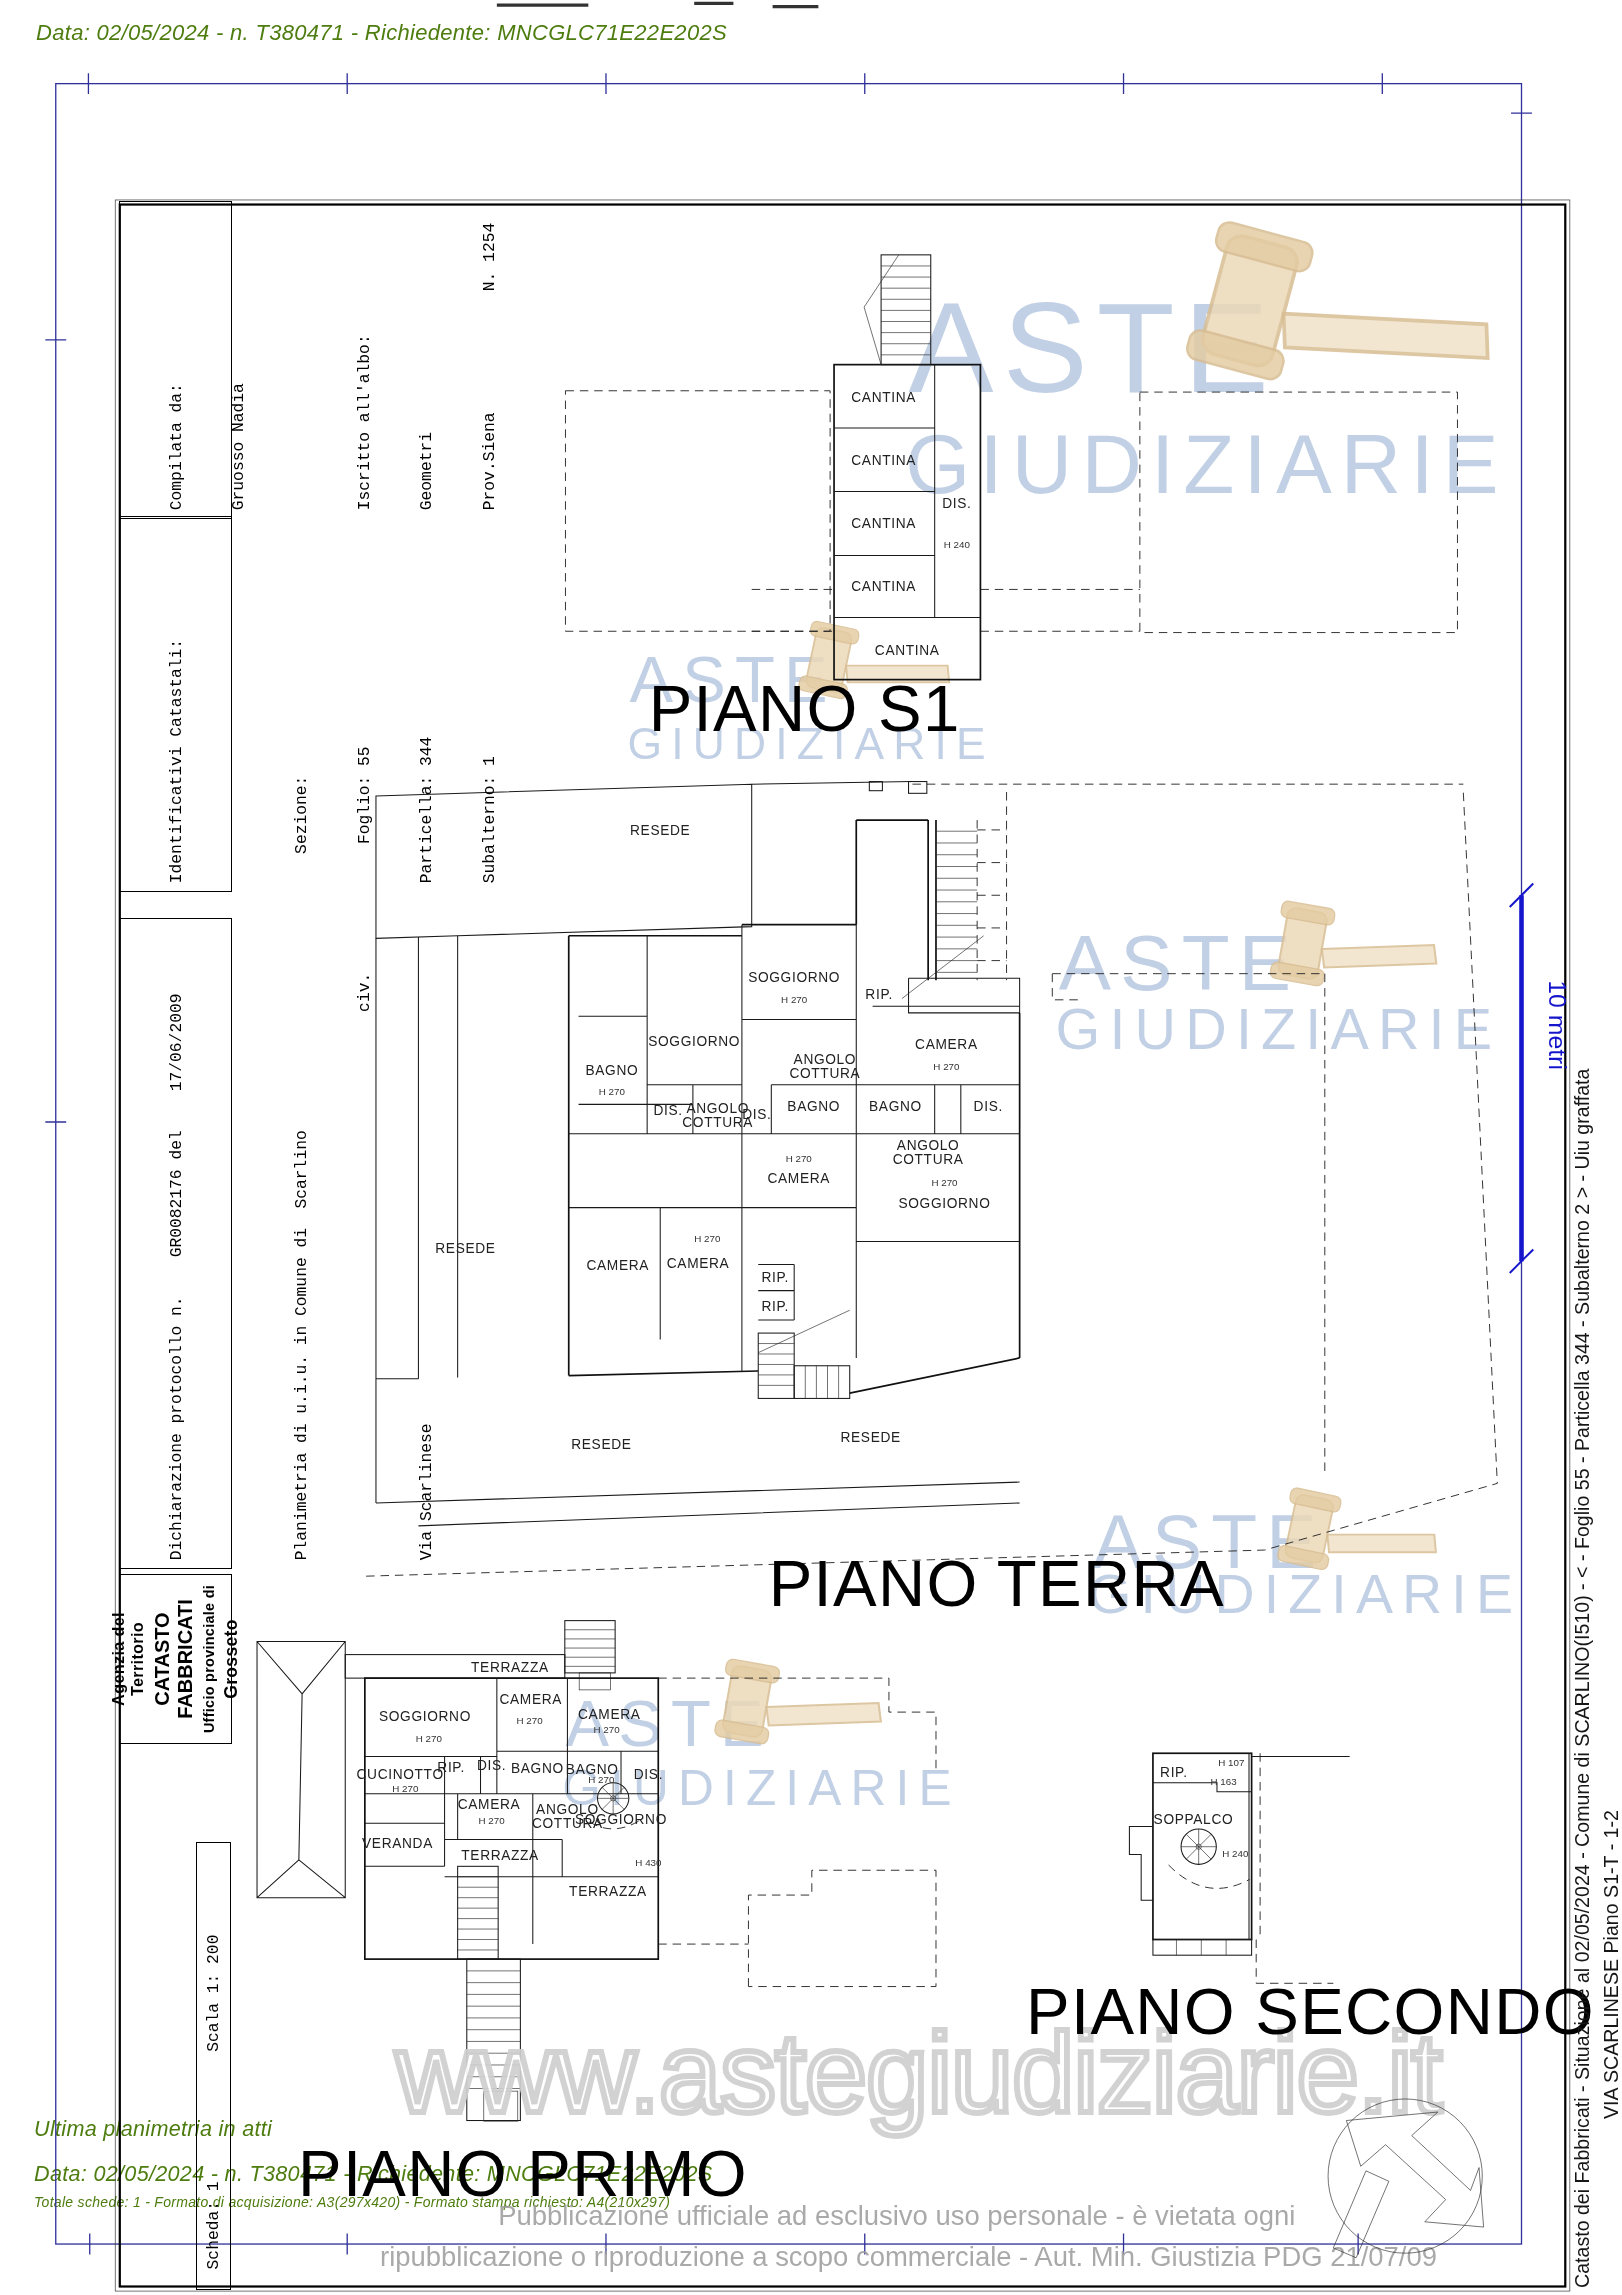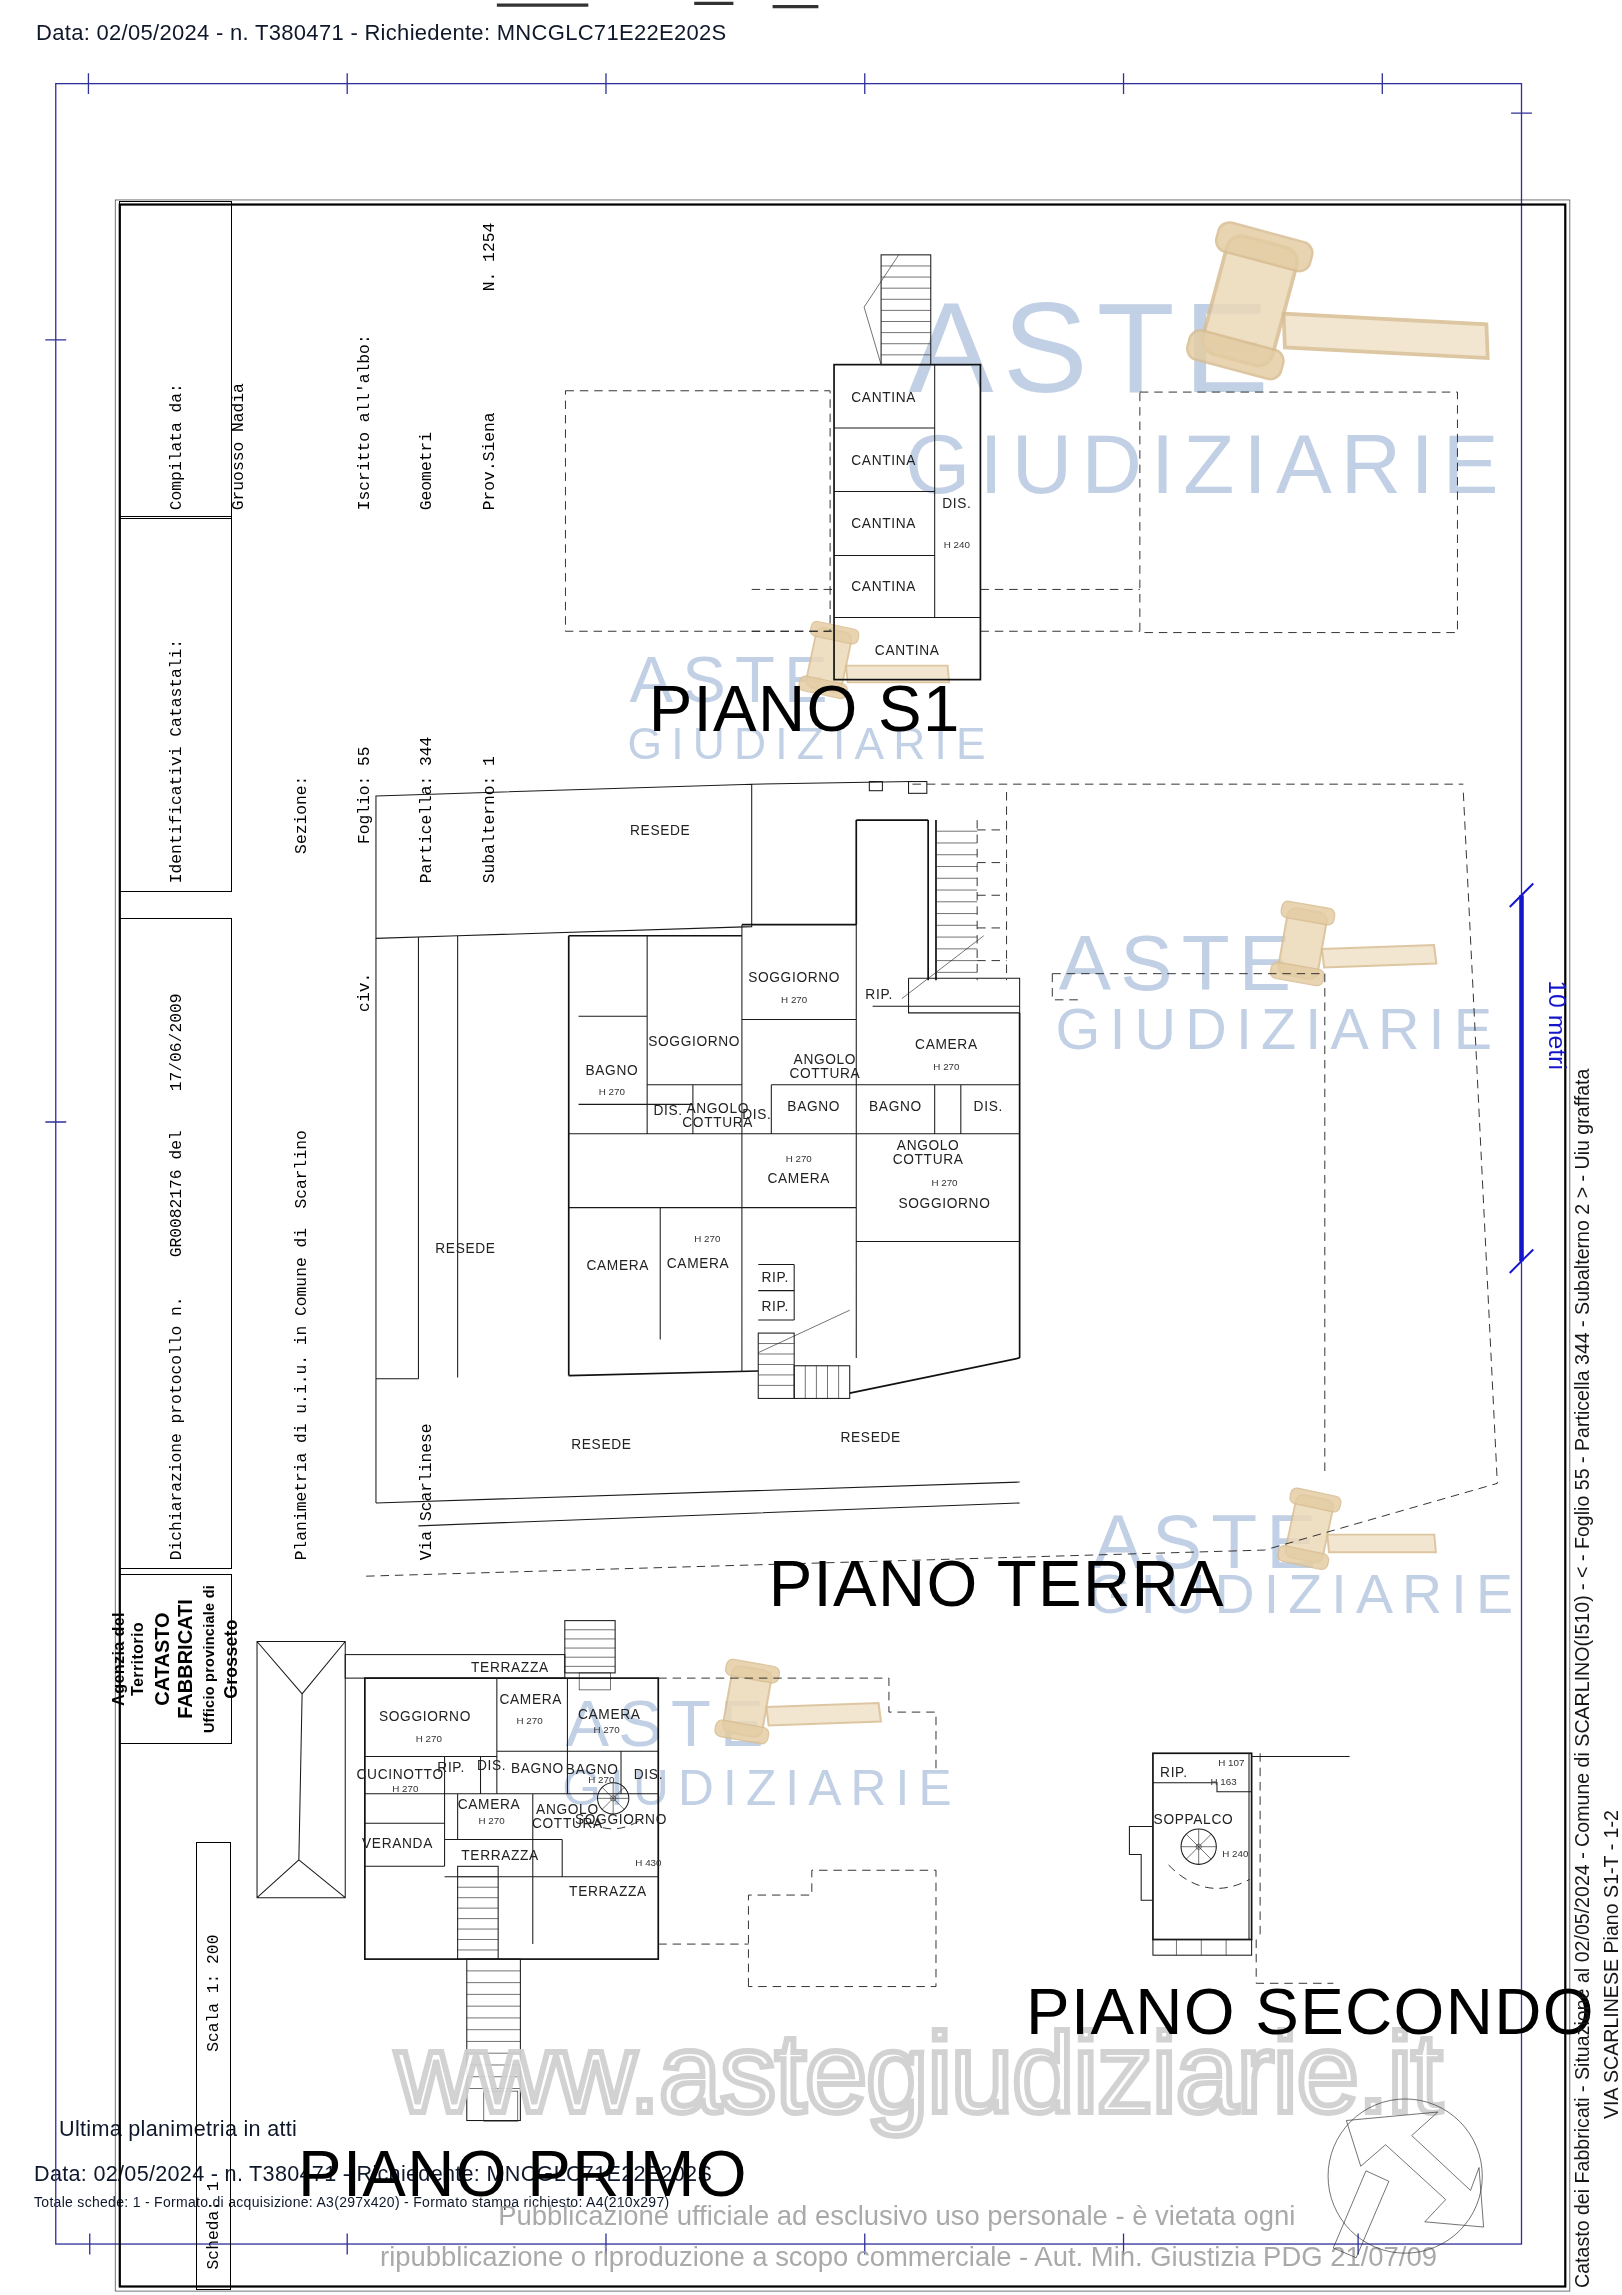--- a/index.html
+++ b/index.html
@@ -1,37 +1,37 @@
 <!DOCTYPE html>
 <html style="font-size:10.5px"><head>
 <meta charset="utf-8">
 <style>
   html,body{margin:0;padding:0;background:#fff;}
   #page{position:relative;width:1623px;height:2295px;background:#fff;overflow:hidden;
         font-family:"Liberation Sans",sans-serif;}
   #plansvg{position:absolute;left:0;top:0;z-index:2;}
-  .ov{position:absolute;z-index:3;color:#0f172a;}
+  .ov{position:absolute;z-index:3;color:#4d7c0f;font-style:italic;}
   .under{z-index:1;}
   .htext{font-family:"Liberation Sans",sans-serif;font-weight:400;letter-spacing:0.3px;}
   .box{position:absolute;border:1.3px solid #000;z-index:3;background:transparent;}
   .vwrap{position:absolute;left:0;top:100%;transform-origin:0 0;transform:rotate(-90deg);}
   .mono{font-family:"Liberation Mono","DejaVu Sans Mono",monospace;}
   .pre{white-space:pre;}
   .vln{line-height:1.28;}
   .flexline{display:flex;justify-content:space-between;}
   .agz{display:flex;flex-direction:column;justify-content:center;text-align:center;gap:3.9px;}
   .note{position:absolute;transform-origin:0 0;transform:rotate(-90deg);white-space:nowrap;
         font-family:"Liberation Sans",sans-serif;color:#161616;z-index:3;}
 </style>
 </head>
 <body>
 
 <div id="page">
 
-  <div class="ov under htext" style="left:34px;top:2116px;font-size:21.6px;margin-left:25px;">Ultima planimetria in atti</div>
+  <div class="ov under htext" style="left:34px;top:2116px;font-size:21.6px;">Ultima planimetria in atti</div>
   <div class="ov under htext" style="left:34px;top:2161px;font-size:21.6px;">Data: 02/05/2024 - n. T380471 - Richiedente: MNCGLC71E22E202S</div>
   <div class="ov under htext" style="left:34px;top:2194px;font-size:14px;">Totale schede: 1 - Formato di acquisizione: A3(297x420) - Formato stampa richiesto: A4(210x297)</div>
 
   <svg id="plansvg" width="1623" height="2295" viewBox="0 0 2483 3512">
     <defs>
       <g id="gavel">
         <rect x="-28" y="-60" width="58" height="98" rx="12" fill="#ecd9b8" stroke="#d8bd92" stroke-width="3" opacity="0.85"></rect>
         <rect x="-38" y="-68" width="78" height="24" rx="9" fill="#e4cda4" stroke="#d8bd92" stroke-width="2" opacity="0.85"></rect>
         <rect x="-38" y="22" width="78" height="24" rx="9" fill="#e4cda4" stroke="#d8bd92" stroke-width="2" opacity="0.85"></rect>
         <path d="M30 -8 L190 -42 L198 -16 L38 18 Z" fill="#f0e2c8" stroke="#d8bd92" stroke-width="3" opacity="0.85"></path>

